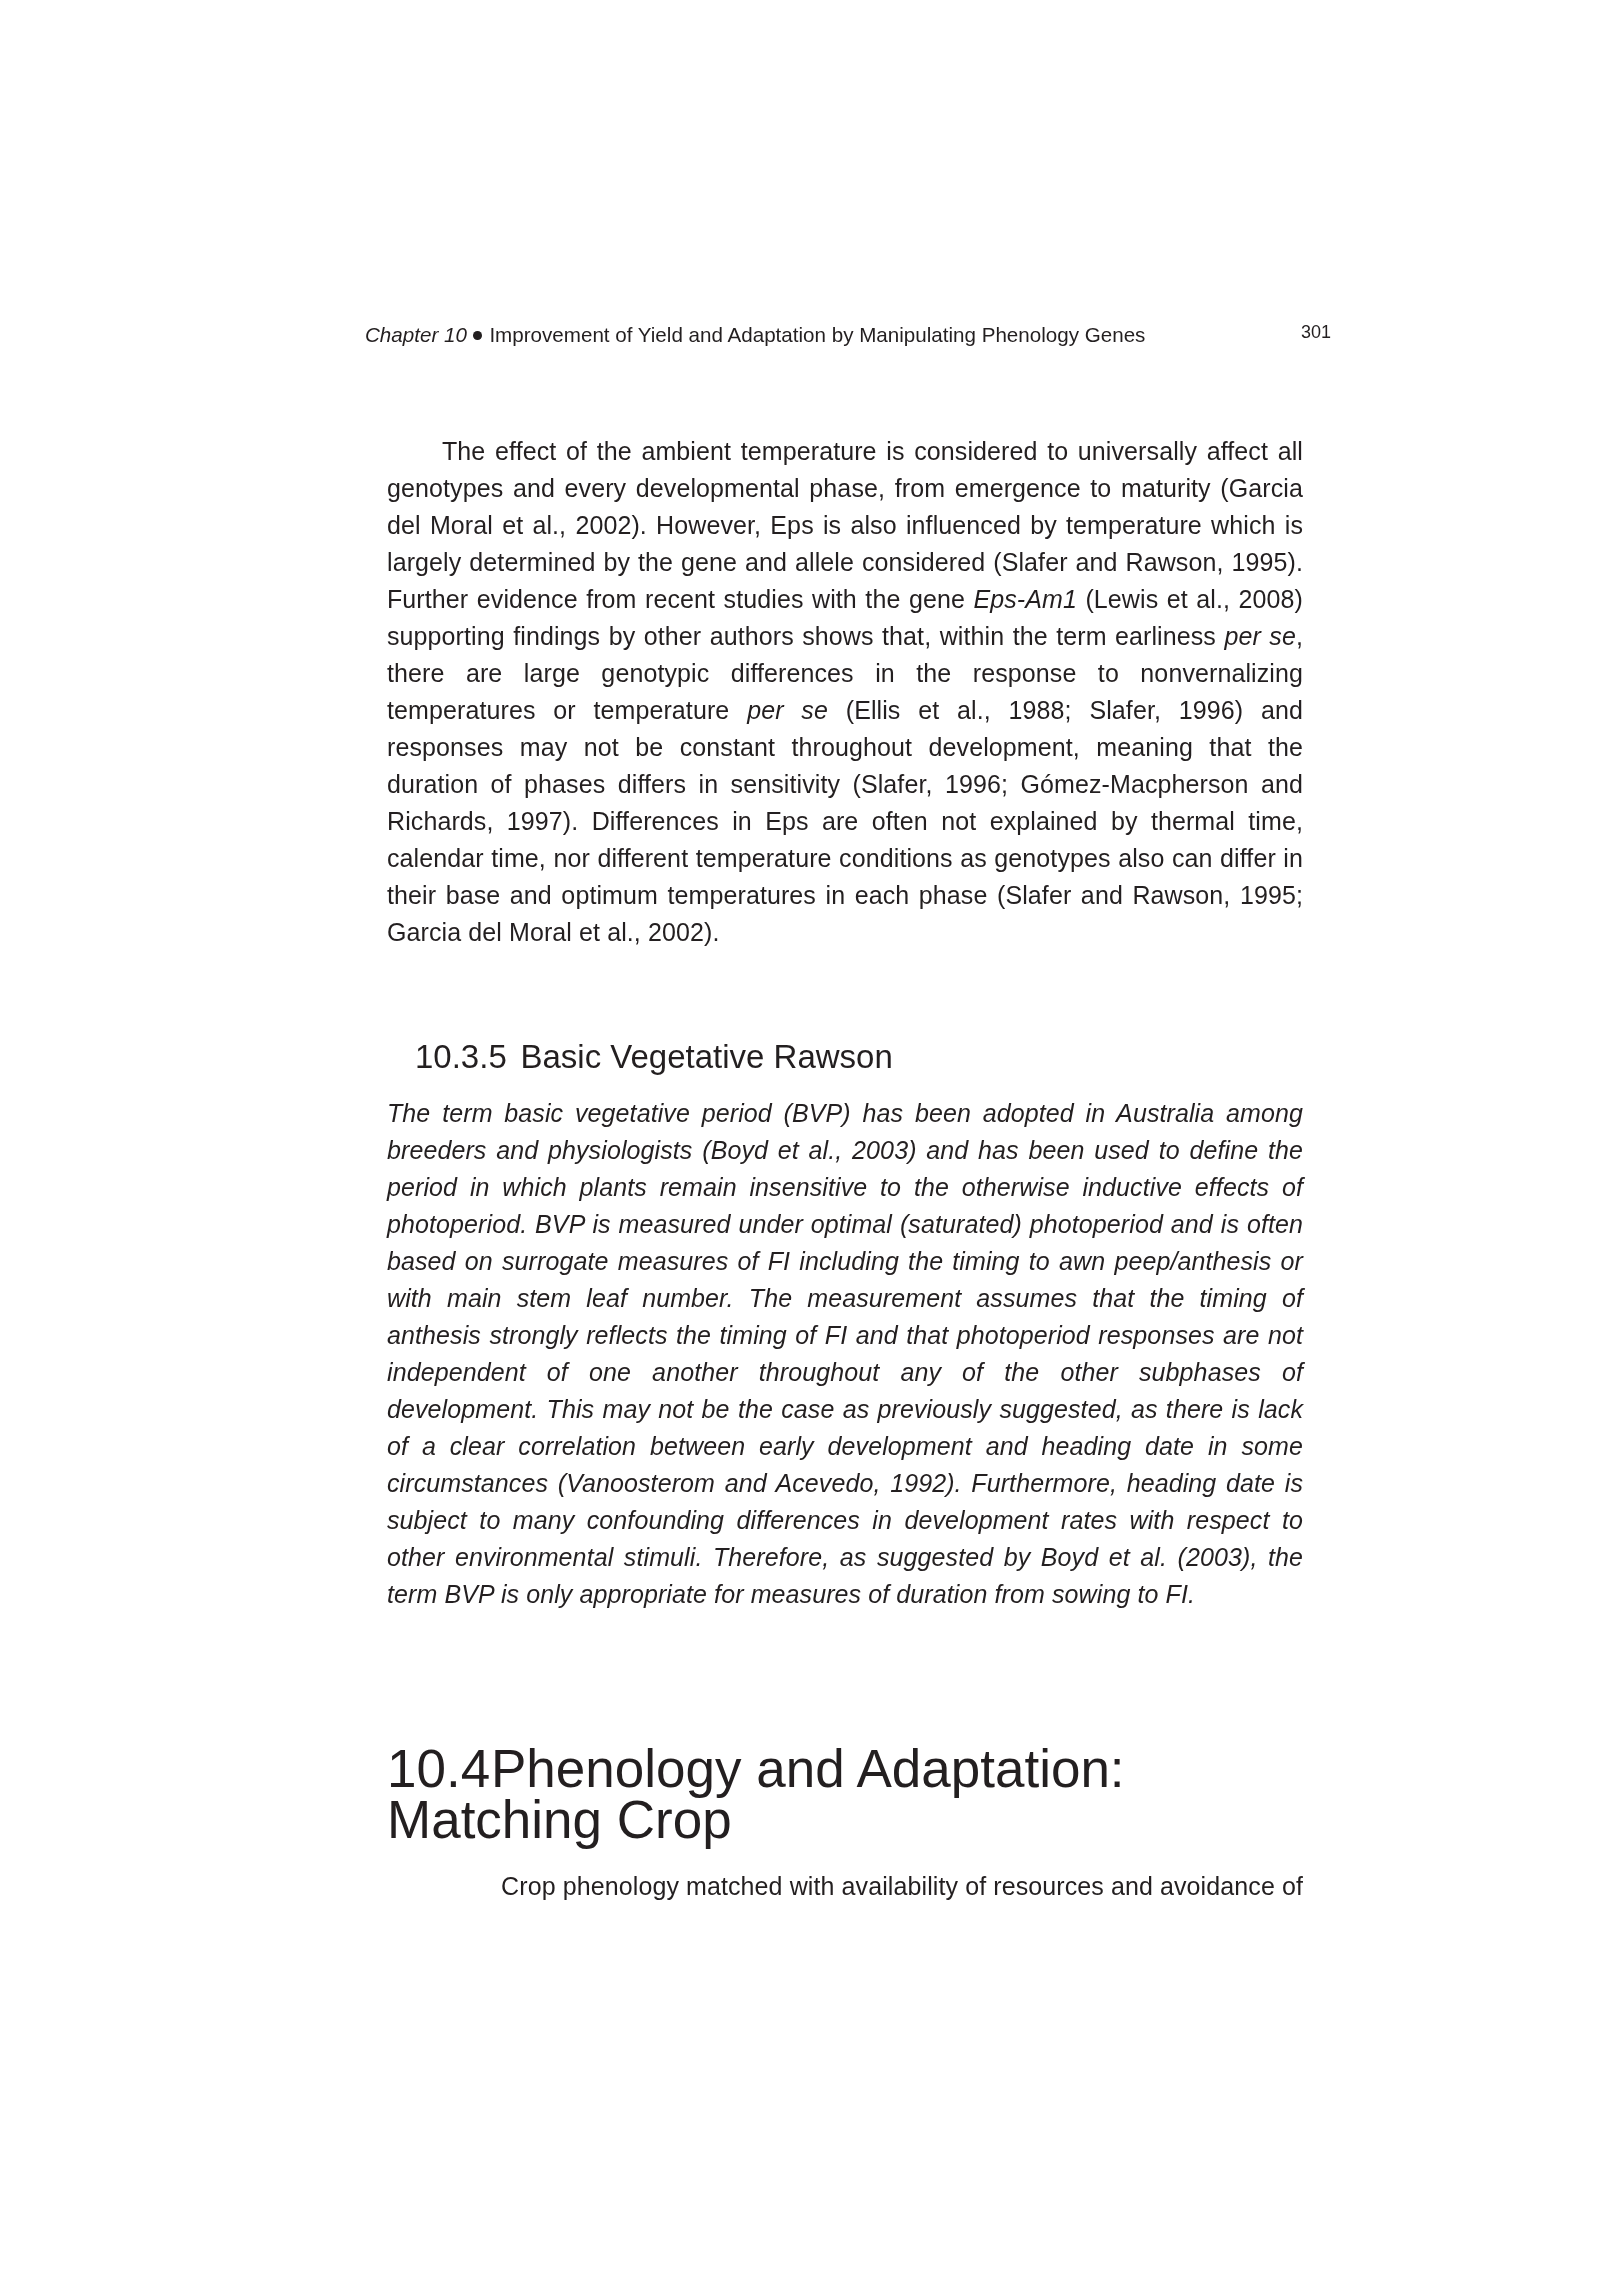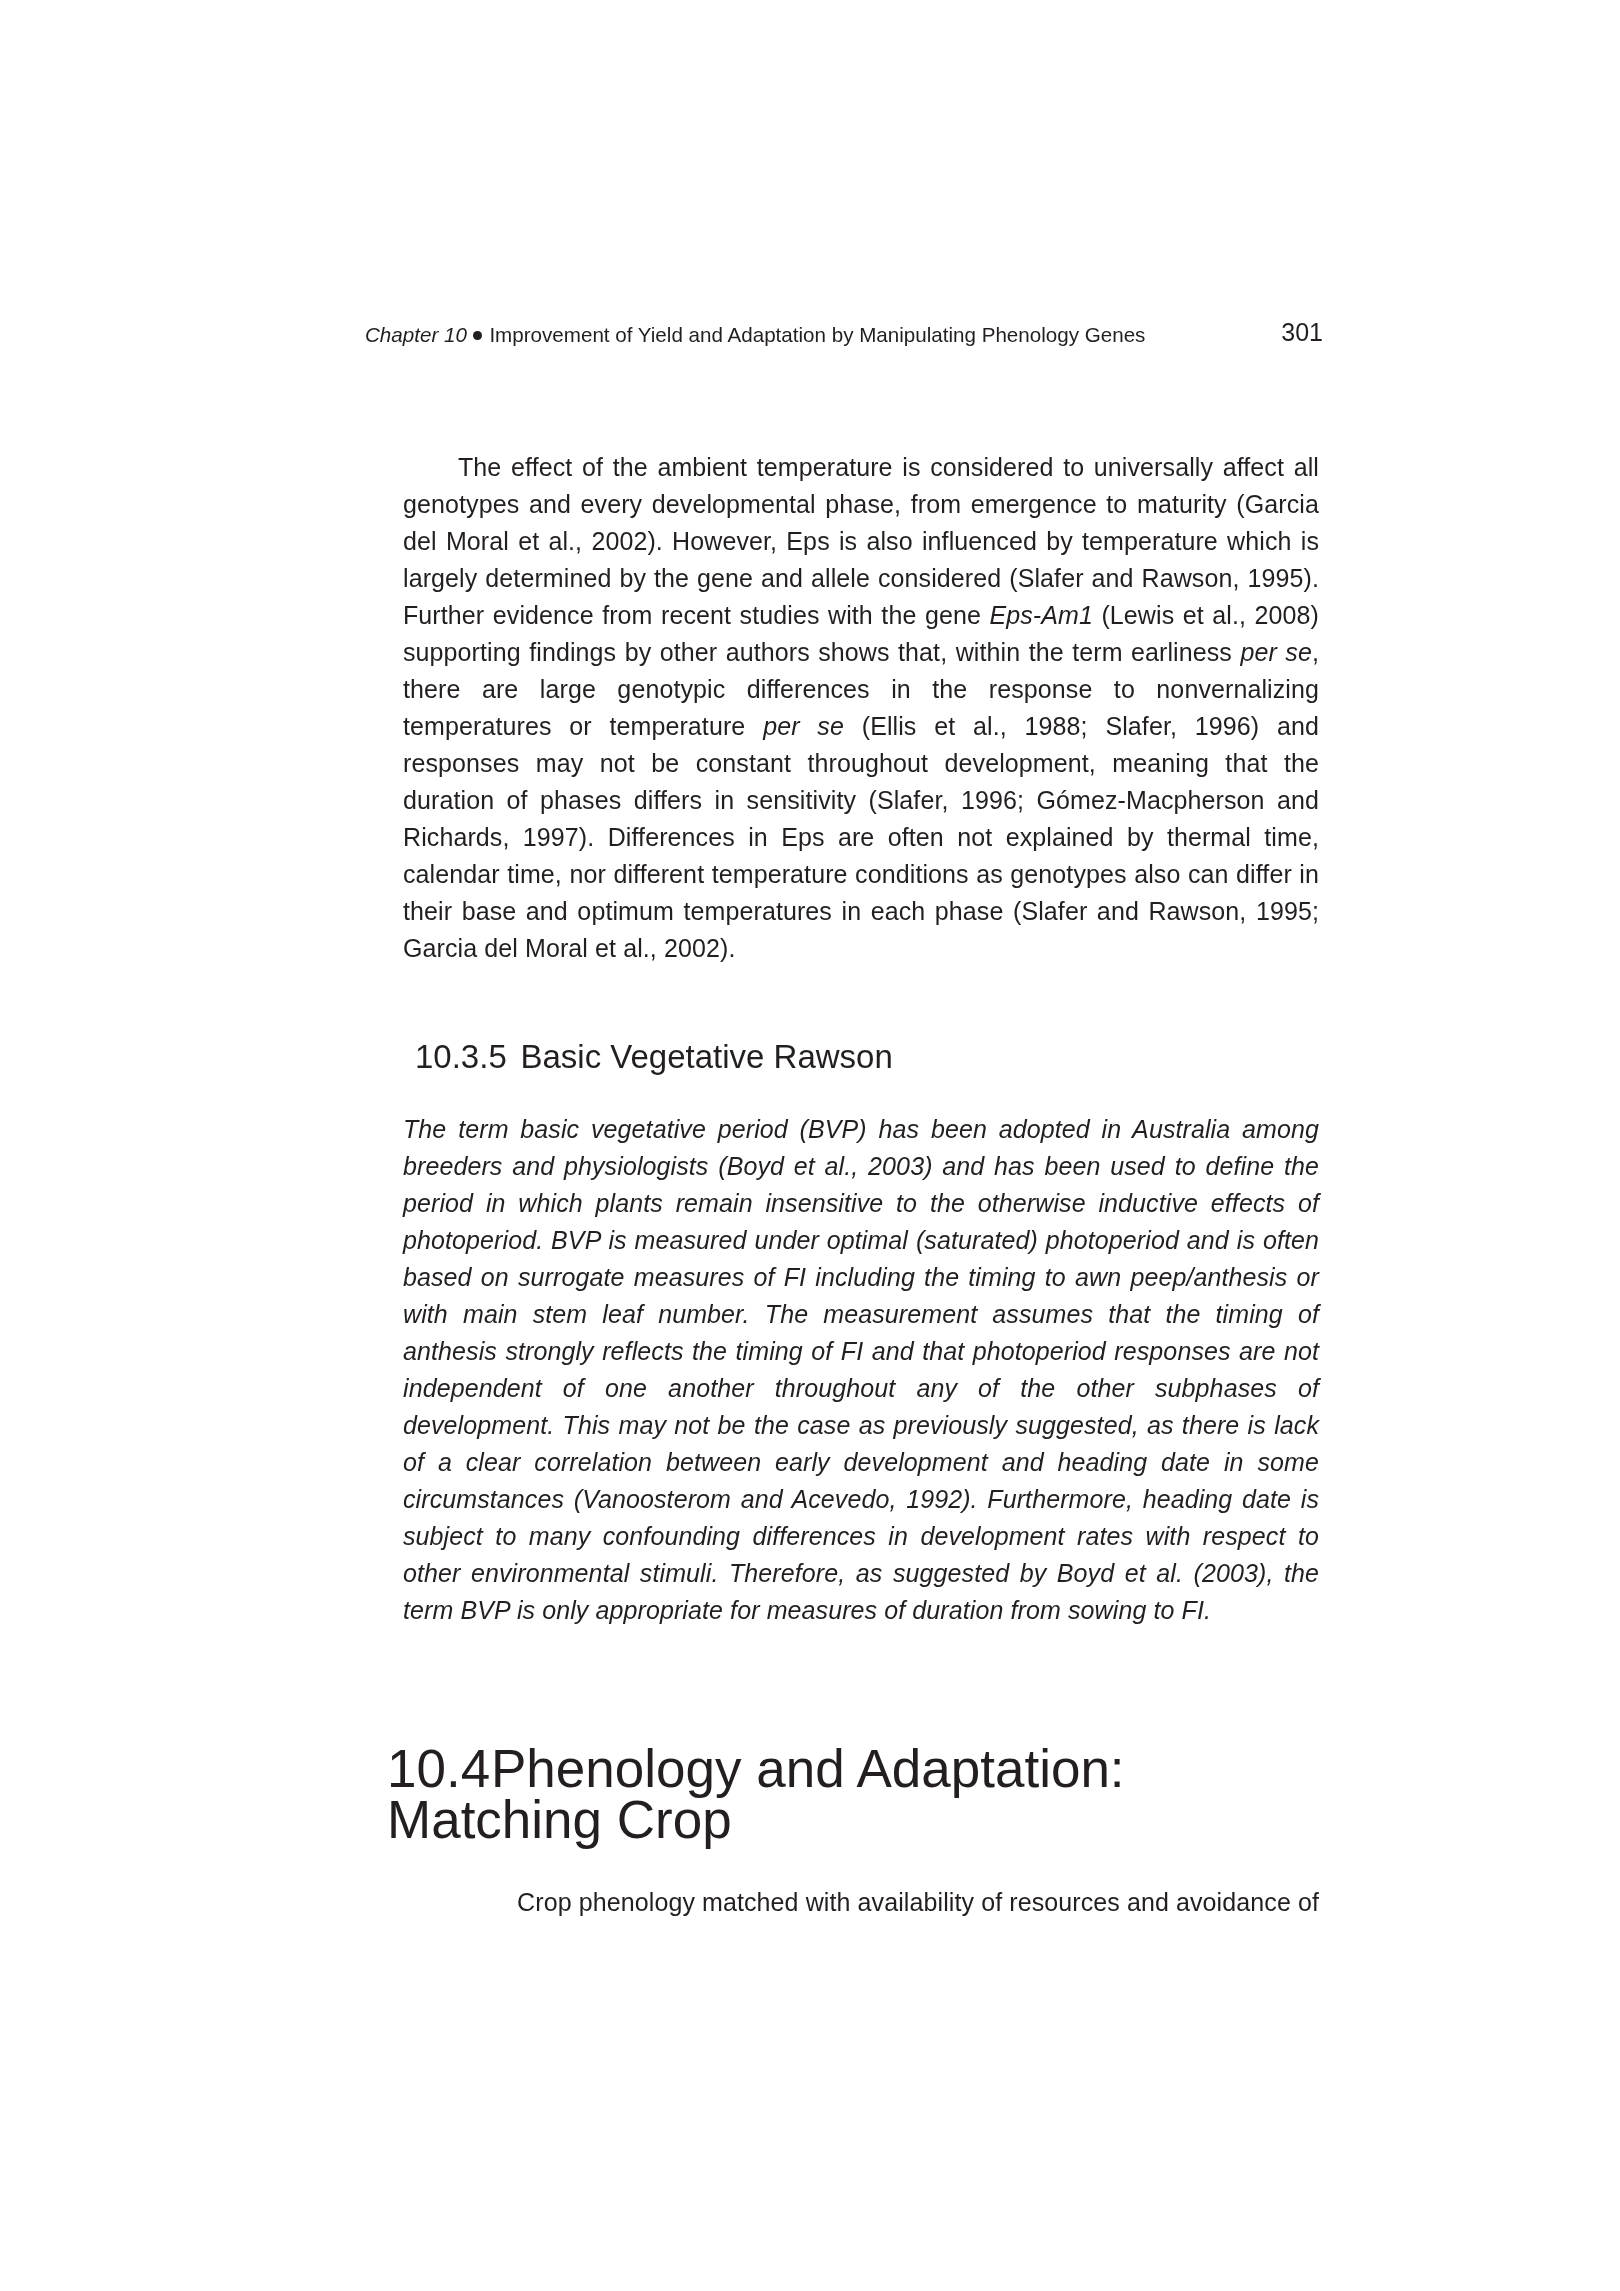--- a/index.html
+++ b/index.html
@@ -32,34 +32,34 @@
       display: inline-block;
       width: 8.8px;
       height: 8.8px;
       border-radius: 50%;
       background: #231f20;
       margin: 0 7.8px 2px 5.9px;
       vertical-align: middle;
     }
     .running-head .page-number {
       position: absolute;
-      right: 12px;
+      right: 4px;
       top: -2px;
-      font-size: 25px;
+      font-size: 18px;
     }
     .column {
       position: absolute;
       left: 387px;
       width: 916px;
     }
     .para {
       font-size: 25px;
       line-height: 37px;
       text-align: justify;
-      margin: 16px;
+      margin: 0;
       letter-spacing: 0.1px;
     }
     .para.indent {
       text-indent: 55px;
     }
     .para i {
       font-style: italic;
     }
     #para1 { top: 433px; }
     #sec-1035 {

